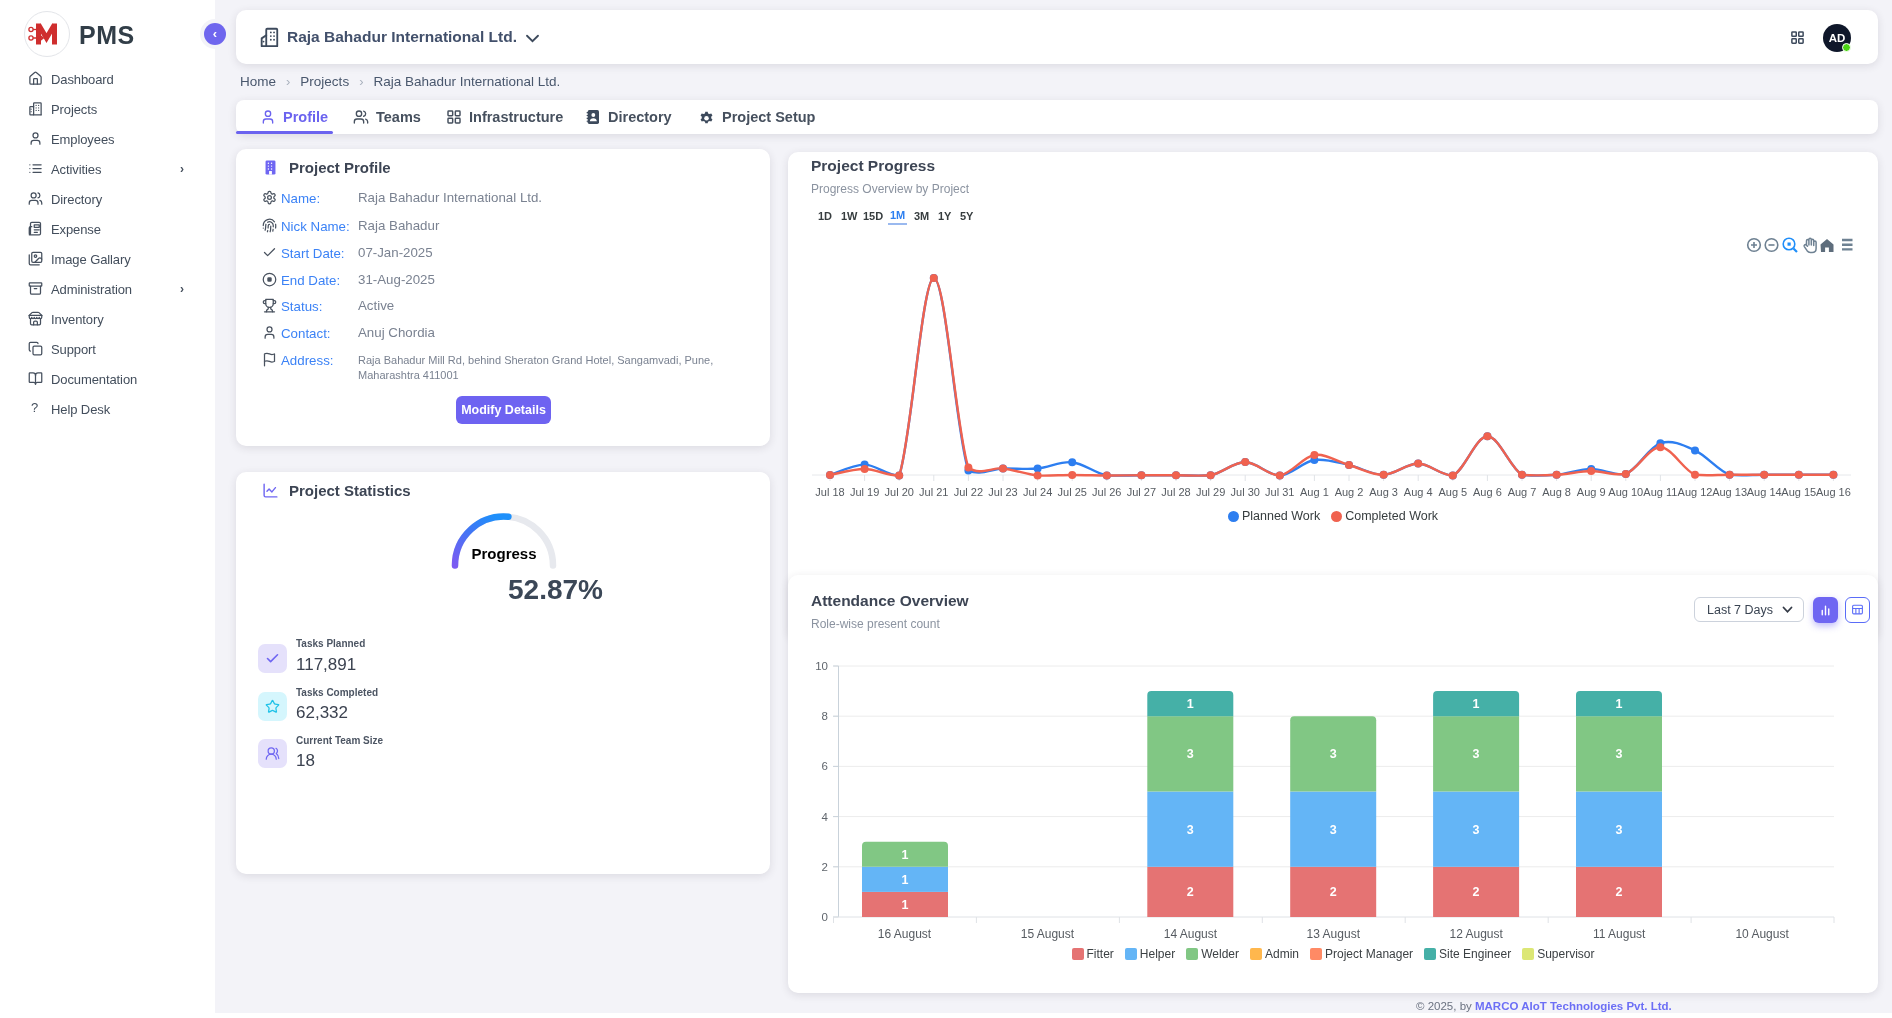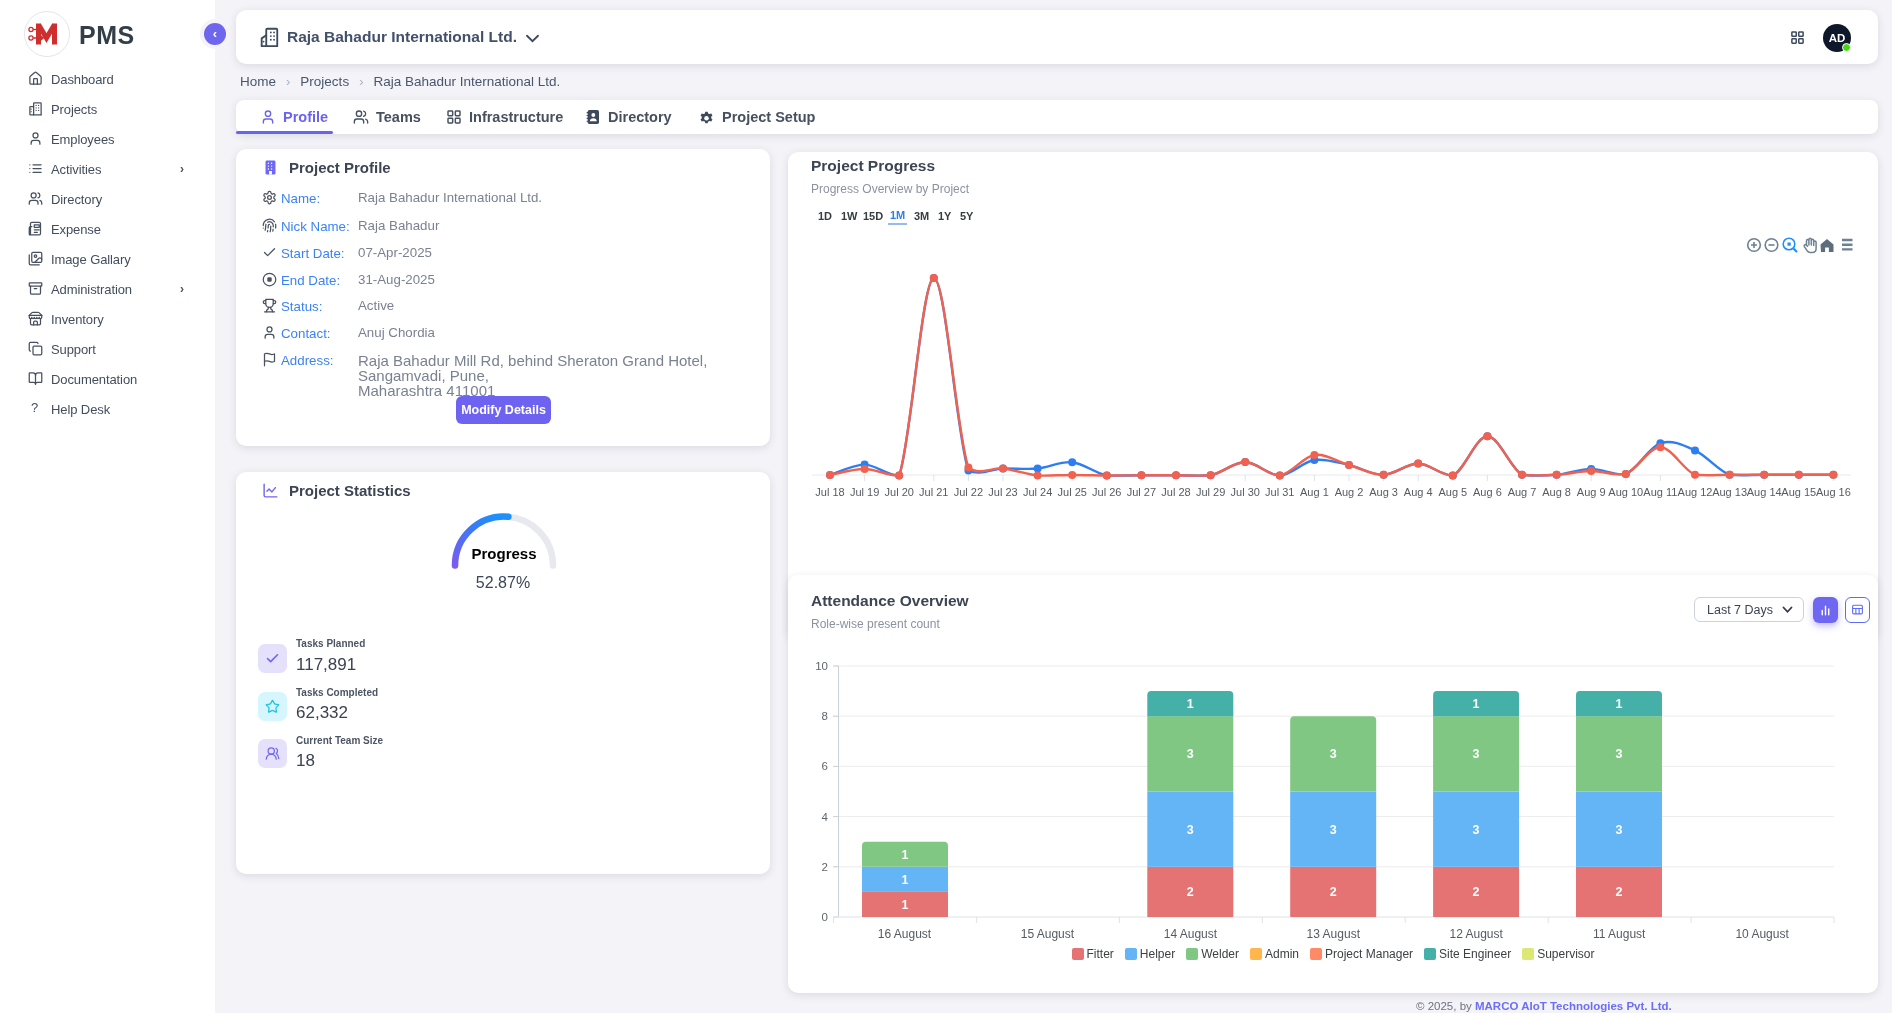--- a/index.html
+++ b/index.html
@@ -39,21 +39,21 @@
 .cardhead { position:absolute; left:26px; top:10px; display:flex; align-items:center; font-size:15px; font-weight:bold; color:#3d4554; }
 .cardhead svg { margin-right:10px; }
 .prow { position:absolute; left:26px; font-size:13.3px; color:#49525f; }
 .prow svg { position:absolute; top:-1px; left:0; }
 .prow .lbl { position:absolute; left:19px; top:0; width:70px; font-weight:400; color:#3b82f6; }
 .prow .val { position:absolute; left:96px; top:0; width:380px; color:#7a8291; line-height:14.5px; }
 #modifybtn { position:absolute; left:220px; top:247px; width:95px; height:28px; background:#6e63f1; color:#fff; font-size:12.5px; font-weight:bold; border-radius:6px; text-align:center; line-height:28px; }
 
 #statscard { left:236px; top:472px; width:534px; height:402px; }
 .g-label { position:absolute; left:188px; top:73px; width:160px; text-align:center; font-size:15px; font-weight:bold; color:#000000; }
-.g-value { position:absolute; left:167px; top:102px; width:200px; text-align:center; font-size:16px; color:#3b4757; }
+.g-value { position:absolute; left:167px; top:102px; width:200px; text-align:right; font-size:28px; color:#3b4757;font-weight:bold; }
 .stat-ico { position:absolute; left:22px; width:29px; height:29px; border-radius:7px; }
 .stat-ico svg { position:absolute; left:7px; top:7px; }
 .stat-lbl { position:absolute; left:60px; font-size:10px; font-weight:bold; color:#4c5563; }
 .stat-val { position:absolute; left:60px; font-size:17px; color:#3b4250; }
 .bg-purple { background:#e5e1fb; }
 .bg-cyan { background:#d5f6fd; }
 
 #progcard { left:788px; top:152px; width:1090px; height:487px; }
 .ctitle { position:absolute; left:23px; top:5px; font-size:15.5px; font-weight:bold; color:#3d4554; }
 .csub { position:absolute; left:23px; top:30px; font-size:12px; color:#8b93a0; }
@@ -262,21 +262,21 @@
           <path d="M9 6.8a6 6 0 0 1 9 5.2v2"></path>
         </svg>
         <span class="lbl">Nick Name:</span>
         <span class="val">Raja Bahadur</span>
       </div>
   <div class="prow" style="top:97px">
         <svg width="15" height="15" viewBox="0 0 24 24" fill="none" stroke="#49525f" stroke-width="2" stroke-linecap="round" stroke-linejoin="round">
           <path d="M20 6 9 17l-5-5"></path>
         </svg>
         <span class="lbl">Start Date:</span>
-        <span class="val">07-Apr-2025</span>
+        <span class="val">07-Jan-2025</span>
       </div>
   <div class="prow" style="top:124px">
         <svg width="15" height="15" viewBox="0 0 24 24" fill="none" stroke="#49525f" stroke-width="2">
           <circle cx="12" cy="12" r="10"></circle>
           <rect x="9.5" y="9.5" width="5" height="5" rx="1" fill="#49525f"></rect>
         </svg>
         <span class="lbl">End Date:</span>
         <span class="val">31-Aug-2025</span>
       </div>
   <div class="prow" style="top:150px">
@@ -298,21 +298,21 @@
         </svg>
         <span class="lbl">Contact:</span>
         <span class="val">Anuj Chordia</span>
       </div>
   <div class="prow" style="top:204px">
         <svg width="15" height="15" viewBox="0 0 24 24" fill="none" stroke="#49525f" stroke-width="2" stroke-linecap="round" stroke-linejoin="round">
           <path d="M4 22V4"></path>
           <path d="M4 15s1-1 4-1 5 2 8 2 4-1 4-1V3s-1 1-4 1-5-2-8-2-4 1-4 1"></path>
         </svg>
         <span class="lbl">Address:</span>
-        <span class="val" style="font-size:15px;width:420px;line-height:15px">Raja Bahadur Mill Rd, behind Sheraton Grand Hotel, Sangamvadi, Pune,<br>Maharashtra 411001</span>
+        <span class="val" style="font-size:11px;width:420px;line-height:15px">Raja Bahadur Mill Rd, behind Sheraton Grand Hotel, Sangamvadi, Pune,<br>Maharashtra 411001</span>
       </div>
   <div id="modifybtn">Modify Details</div>
 </div>
 <div id="statscard" class="card">
   <div class="cardhead"><svg width="17" height="17" viewBox="0 0 24 24" fill="none" stroke="#6f66f2" stroke-width="2" stroke-linecap="round" stroke-linejoin="round">
           <path d="M3 3v16a2 2 0 0 0 2 2h16"></path>
           <path d="m7 13 3-3 4 4 5-6"></path>
         </svg>Project Statistics</div>
   <svg class="abs" style="left:208px;top:35px" width="120" height="65" viewBox="0 0 120 65">
     <defs>
@@ -503,20 +503,24 @@
         <text x="1556.6" y="495.5" text-anchor="middle" font-size="11" fill="#565b61">Aug 8</text>
         <text x="1591.2" y="495.5" text-anchor="middle" font-size="11" fill="#565b61">Aug 9</text>
         <text x="1625.8" y="495.5" text-anchor="middle" font-size="11" fill="#565b61">Aug 10</text>
         <text x="1660.4" y="495.5" text-anchor="middle" font-size="11" fill="#565b61">Aug 11</text>
         <text x="1695.0" y="495.5" text-anchor="middle" font-size="11" fill="#565b61">Aug 12</text>
         <text x="1729.6" y="495.5" text-anchor="middle" font-size="11" fill="#565b61">Aug 13</text>
         <text x="1764.2" y="495.5" text-anchor="middle" font-size="11" fill="#565b61">Aug 14</text>
         <text x="1798.8" y="495.5" text-anchor="middle" font-size="11" fill="#565b61">Aug 15</text>
         <text x="1833.4" y="495.5" text-anchor="middle" font-size="11" fill="#565b61">Aug 16</text>
 </svg>
+  <div class="legend2" style="top:357px;font-size:12.5px;color:#373d3f;">
+    <span class="it"><span class="sw" style="background:#2d7ef0;width:11px;height:11px;border-radius:50%"></span>Planned Work</span>
+    <span class="it"><span class="sw" style="background:#f0624f;width:11px;height:11px;border-radius:50%"></span>Completed Work</span>
+  </div>
 </div>
 <div id="attcard" class="card">
   <div class="ctitle" style="top:17px">Attendance Overview</div>
   <div class="csub" style="top:42px">Role-wise present count</div>
   <div id="attsel">Last 7 Days<svg style="position:absolute;right:10px;top:8px" width="11" height="8" viewBox="0 0 11 8" fill="none" stroke="#333a46" stroke-width="1.8" stroke-linecap="round">
           <path d="M1.5 1.5 5.5 5.8 9.5 1.5"></path>
         </svg></div>
   <div class="minibtn" id="btn-bars">
         <svg style="position:absolute;left:6px;top:6.5px" width="13" height="13" viewBox="0 0 24 24" fill="none" stroke="#fff" stroke-width="2.6" stroke-linecap="round">
           <path d="M6 20V12M12 20V4M18 20V9"></path>

